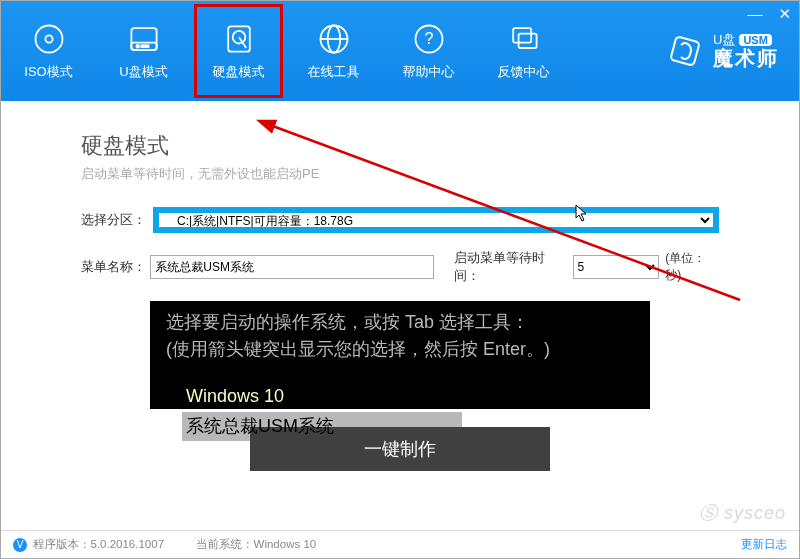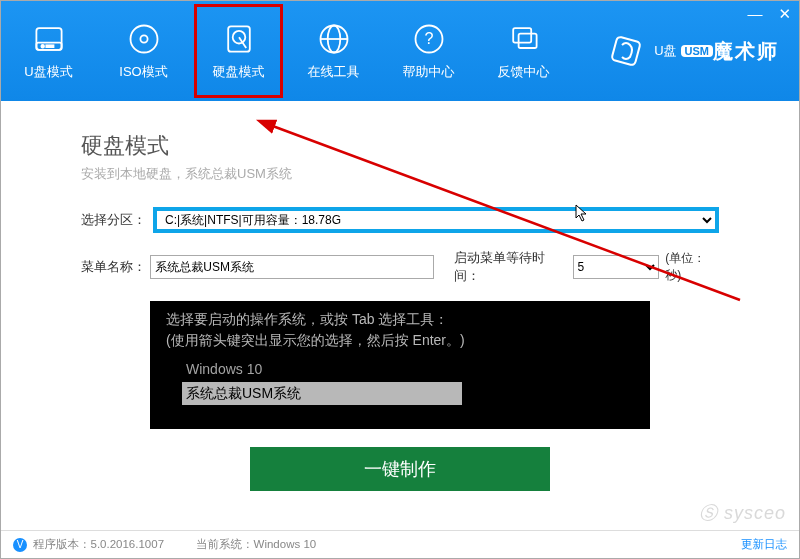--- a/index.html
+++ b/index.html
@@ -7,39 +7,39 @@
   .window { width: 800px; height: 559px; border: 1px solid #aaa; display: flex; flex-direction: column; }
   .titlebar { height: 100px; background: linear-gradient(180deg, #1c95f3, #0f87e8); position: relative; display: flex; align-items: flex-start; }
   .wincontrols { position: absolute; top: 4px; right: 8px; display: flex; gap: 16px; color: #fff; font-size: 15px; }
   .wincontrols span { cursor: pointer; }
   .tabs { display: flex; height: 100%; }
   .tab { width: 95px; display: flex; flex-direction: column; align-items: center; justify-content: center; color: #fff; font-size: 13px; cursor: pointer; }
   .tab .icon { width: 36px; height: 36px; margin-bottom: 6px; }
   .tab.active { outline: 3px solid #d80000; outline-offset: -6px; }
   .brand { position: absolute; right: 20px; top: 30px; color: #fff; display: flex; align-items: center; gap: 8px; }
   .brand .bicon { width: 40px; height: 40px; }
-  .brand-text { display: flex; flex-direction: row; line-height: 1.1; }
+  .brand-text { display: flex; flex-direction: column; line-height: 1.1; }
   .brand-text .line1 { font-size: 13px; display:flex; align-items:center; gap:4px;}
   .brand-text .usm { background:#fff; color:#0f87e8; padding:0 4px; border-radius:4px; font-weight:bold; font-size:11px;text-align:right;}
   .brand-text .line2 { font-size: 20px; font-weight: bold; letter-spacing: 2px; }
   .content { flex: 1; padding: 30px 80px 10px 80px; position: relative; }
   .page-title { font-size: 22px; color: #555; }
   .page-sub { font-size: 13px; color: #aaa; margin-top: 4px; margin-bottom: 24px; }
   .row { display: flex; align-items: center; margin-bottom: 16px; font-size: 13px; color: #333; }
   .row label { width: 72px; }
   .row .field { flex: 1; }
-  select.part { width: 100%; height: 26px; border: 4px solid #0ea5e9; font-size: 12px; padding-left: 4px; background:#fff; }
+  select.part { width: 100%; height: 26px; border: 6px solid #0ea5e9; font-size: 12px; padding-left: 14px; background:#fff; }
   select.menuwait { width: 90px; height: 24px; border: 1px solid #aaa; font-size: 12px; background:#fff; }
   input.menuname { width: 295px; height: 24px; border: 1px solid #aaa; font-size: 12px; padding-left: 4px; }
   .boot-label { margin-left: 20px; margin-right: 6px; }
   .unit { margin-left: 6px; color:#333; font-size:12px; }
-  .bootpreview { width: 500px; height: 128px; background: #000; color: #b8b8b8; margin: 0 auto 18px auto; padding: 8px 16px; font-size: 14px; line-height: 1.5; }
-  .bootpreview .os1 { padding-left: 20px; margin-top: 8px; color:#a3a3a3; }
+  .bootpreview { width: 500px; height: 108px; background: #000; color: #b8b8b8; margin: 0 auto 18px auto; padding: 8px 16px; font-size: 18px; line-height: 1.5; }
+  .bootpreview .os1 { padding-left: 20px; margin-top: 20px; color:#fef9c3; }
   .bootpreview .os2 { background: #b8b8b8; color: #000; padding: 1px 4px; margin-left: 16px; width: 280px; margin-top:2px;}
-  .bigbtn { display: block; width: 300px; height: 44px; background: #15803d; color: #fff; border: none; font-size: 18px; margin: 0 auto; cursor: pointer; }
+  .bigbtn { display: block; width: 300px; height: 44px; background: #404040; color: #fff; border: none; font-size: 18px; margin: 0 auto; cursor: pointer; }
   .linkrow { display: flex; justify-content: center; gap: 40px; margin-top: 22px; font-size: 13px; }
   .linkrow a { color: #1890ff; text-decoration: none; display: flex; align-items: center; gap: 4px; cursor:pointer; }
   .linkrow svg { width: 16px; height: 16px; }
   .statusbar { height: 28px; border-top: 1px solid #ddd; display: flex; align-items: center; padding: 0 12px; font-size: 11.5px; color: #888; }
   .statusbar .vbadge { width: 14px; height: 14px; background: #1890ff; color: #fff; border-radius: 50%; display: inline-flex; align-items: center; justify-content: center; font-size: 10px; margin-right: 6px; }
   .statusbar .spacer { flex: 1; }
   .statusbar .updatelog { color: #1890ff; cursor:pointer; }
   .watermark { position: absolute; right: 14px; bottom: 34px; font-size: 18px; color: #d9d9d9; font-style: italic; letter-spacing: 1px; pointer-events:none; }
   svg.annot { position: absolute; top: 0; left: 0; pointer-events: none; }
   .cursor { position:absolute; left:575px; top:204px; font-size:14px; color:#000; pointer-events:none;}
@@ -49,33 +49,33 @@
 
 <div class="window">
   <div class="titlebar">
     <div class="wincontrols">
       <span>—</span>
       <span>✕</span>
     </div>
     <div class="tabs">
       <div class="tab">
         <svg class="icon" viewBox="0 0 40 40" fill="none" stroke="#fff" stroke-width="2">
+            <circle cx="20" cy="20" r="15"></circle>
+            <circle cx="20" cy="20" r="4"></circle>
+          </svg>
+        <span>ISO模式</span>
+      </div>
+      <div class="tab">
+        <svg class="icon" viewBox="0 0 40 40" fill="none" stroke="#fff" stroke-width="2">
             <rect x="6" y="8" width="28" height="24" rx="3"></rect>
             <rect x="6" y="24" width="28" height="8" rx="2" fill="#fff" fill-opacity="0"></rect>
             <circle cx="13" cy="28" r="1.5" fill="#fff"></circle>
             <rect x="17" y="27" width="8" height="2" fill="#fff"></rect>
           </svg>
         <span>U盘模式</span>
-      </div>
-      <div class="tab">
-        <svg class="icon" viewBox="0 0 40 40" fill="none" stroke="#fff" stroke-width="2">
-            <circle cx="20" cy="20" r="15"></circle>
-            <circle cx="20" cy="20" r="4"></circle>
-          </svg>
-        <span>ISO模式</span>
       </div>
       <div class="tab active">
         <svg class="icon" viewBox="0 0 40 40" fill="none" stroke="#fff" stroke-width="2">
             <rect x="8" y="6" width="24" height="28" rx="3"></rect>
             <circle cx="20" cy="18" r="7"></circle>
             <line x1="20" y1="18" x2="28" y2="30"></line>
           </svg>
         <span>硬盘模式</span>
       </div>
       <div class="tab">
@@ -111,21 +111,21 @@
             <span>U盘</span>
             <span class="usm">USM</span>
           </div>
         <div class="line2">魔术师</div>
       </div>
     </div>
   </div>
 
   <div class="content">
     <div class="page-title">硬盘模式</div>
-    <div class="page-sub">安装到本地硬盘，系统总裁USM系统</div>
+    <div class="page-sub">启动菜单等待时间，无需外设也能启动PE</div>
 
     <div class="row">
       <label>选择分区：</label>
       <div class="field">
         <select class="part">
           <option>C:|系统|NTFS|可用容量：18.78G</option>
         </select>
       </div>
     </div>
 

